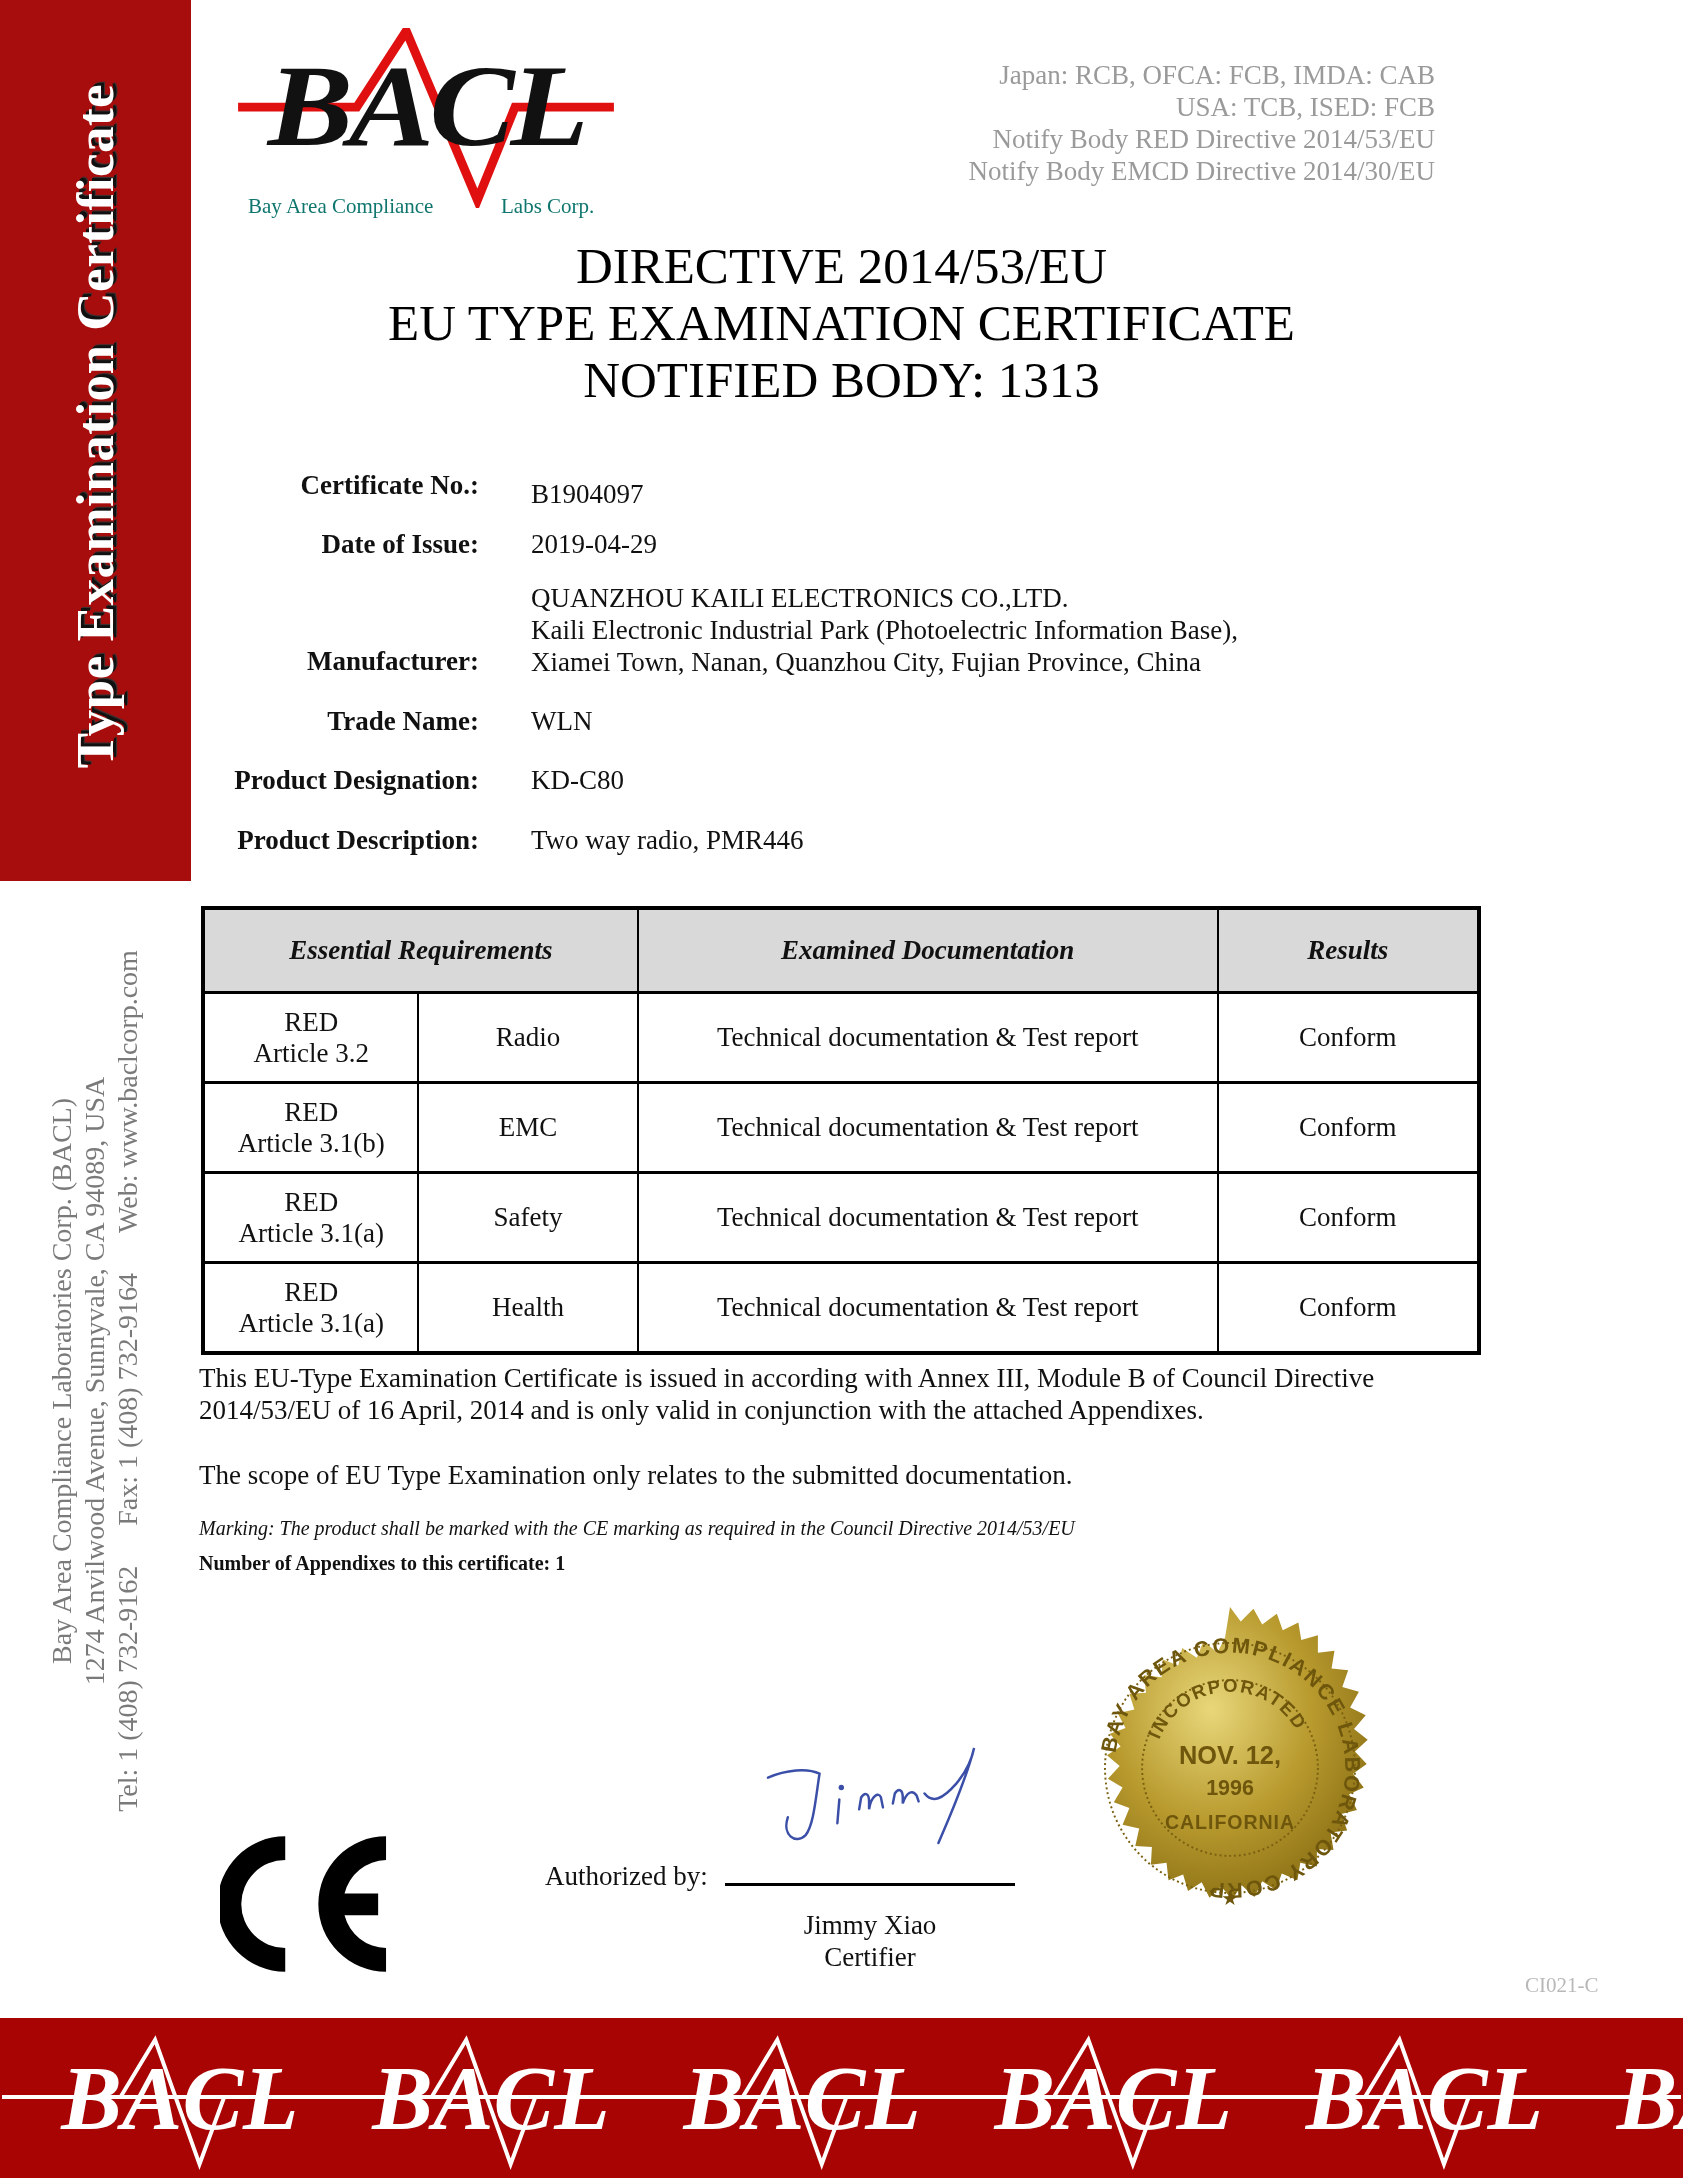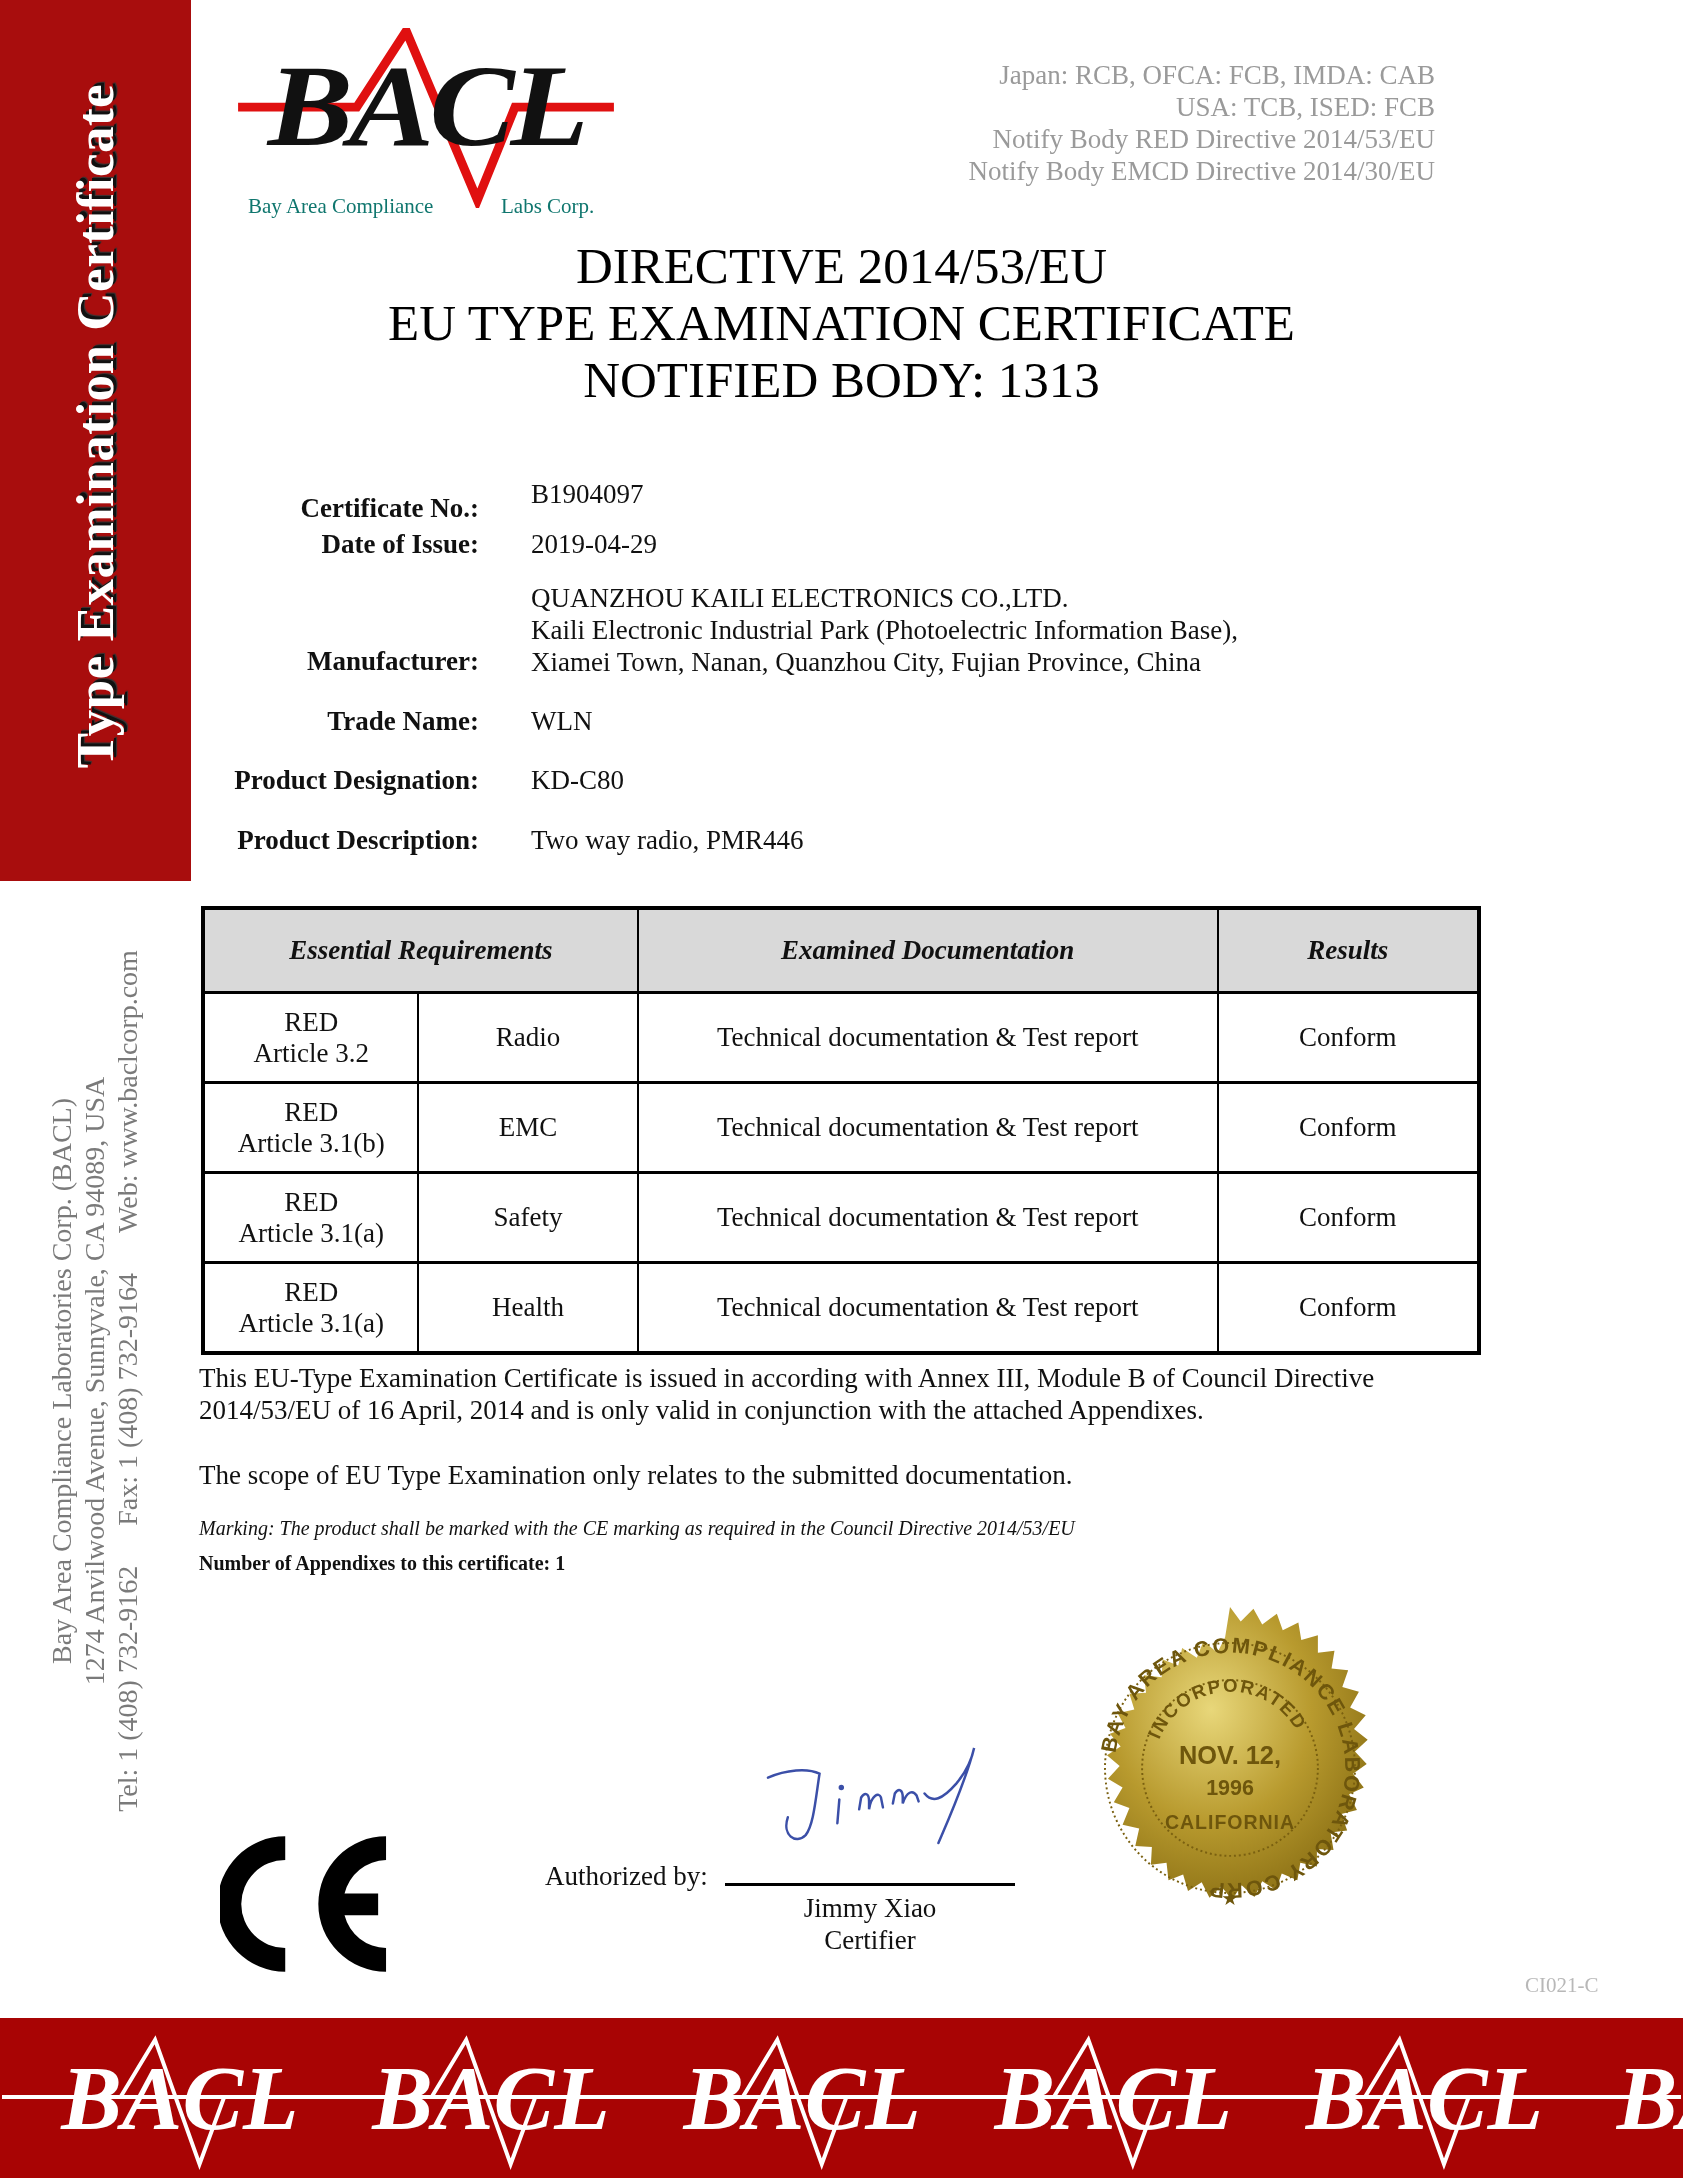--- a/index.html
+++ b/index.html
@@ -76,21 +76,21 @@
   
   .para {
     position: absolute; left: 199px; width: 1267px; font-size: 27px; line-height: 32px;
   }
   .para-small { position: absolute; left: 199px; font-size: 20px; white-space: nowrap; }
   .para-small.bold { font-weight: bold; }
 
   
   .auth-label { position: absolute; left: 545px; top: 1861px; font-size: 27px; white-space: nowrap; }
   .sig-line { position: absolute; left: 725px; top: 1883px; width: 290px; height: 3px; background: #000; }
-  .signer { position: absolute; left: 725px; width: 290px; text-align: center; font-size: 27px; }
+  .signer { position: absolute; left: 725px; width: 290px; text-align: center; font-size: 27px; margin-top: 17px; }
 
   .doc-code { position: absolute; left: 1525px; top: 1973px; color: #b8b8b8; font-size: 21px; }
 
   
   .bottom-band {
     position: absolute; left: 0; top: 2018px; width: 1683px; height: 160px;
     background: #a80404; overflow: hidden;
   }
 </style>
 </head>
@@ -123,21 +123,21 @@
   <div>Notify Body RED Directive 2014/53/EU</div>
   <div>Notify Body EMCD Directive 2014/30/EU</div>
 </div>
 
 <div class="title-block">
   <div>DIRECTIVE 2014/53/EU</div>
   <div>EU TYPE EXAMINATION CERTIFICATE</div>
   <div>NOTIFIED BODY: 1313</div>
 </div>
 
-<div class="info-label" style="top:493px;">Certificate No.:</div>
+<div class="info-label" style="top:470px;">Certificate No.:</div>
 <div class="info-value" style="top:478px;">B1904097</div>
 
 <div class="info-label" style="top:529px;">Date of Issue:</div>
 <div class="info-value" style="top:528px;">2019-04-29</div>
 
 <div class="info-label" style="top:646px;">Manufacturer:</div>
 <div class="info-value" style="top:582px;">
   <div>QUANZHOU KAILI ELECTRONICS CO.,LTD.</div>
   <div>Kaili Electronic Industrial Park (Photoelectric Information Base),</div>
   <div>Xiamei Town, Nanan, Quanzhou City, Fujian Province, China</div>

